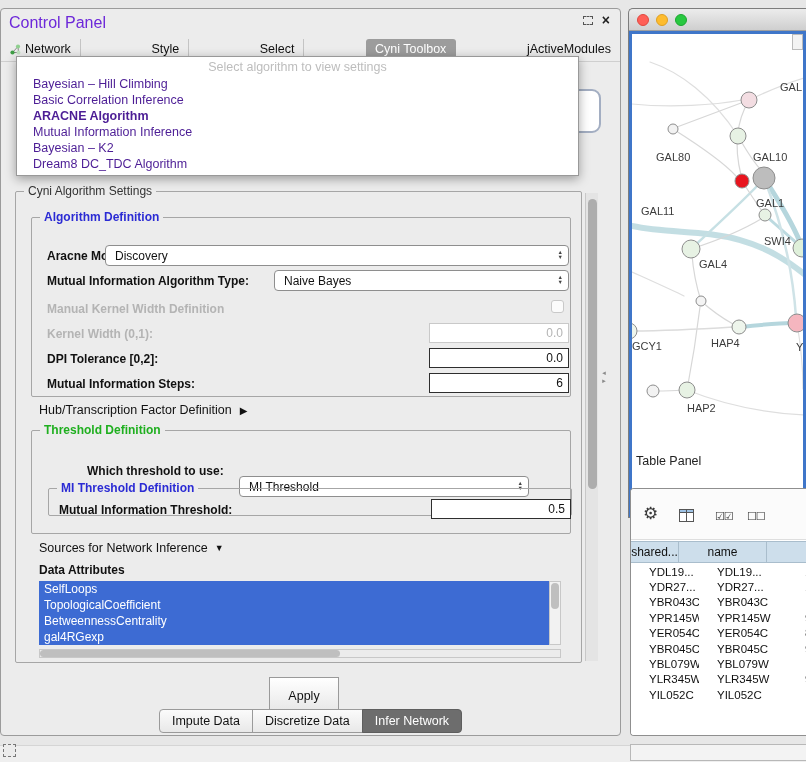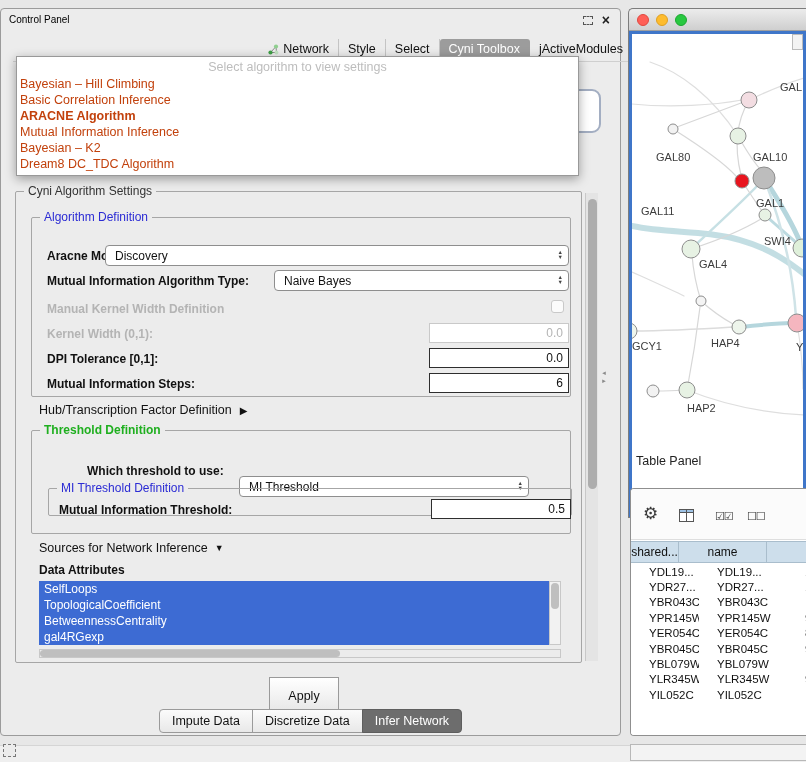--- a/index.html
+++ b/index.html
@@ -2,44 +2,44 @@
 <html><head>
 <meta charset="utf-8">
 <style>
   *{box-sizing:border-box;margin:0;padding:0}
   html,body{width:806px;height:762px}
   body{position:relative;background:#e7e7e7;font-family:"Liberation Sans",sans-serif;font-size:12px;color:#111;overflow:hidden}
 
   
   .control-panel{position:absolute;left:0;top:8px;width:621px;height:728px;background:#ececec;border:1px solid #9b9b9b;border-radius:4px}
   .cp-titlebar{position:absolute;left:0;top:0;width:100%;height:24px}
-  .cp-title{position:absolute;left:8px;top:5px;font-size:10px;color:#000000}
+  .cp-title{position:absolute;left:8px;top:5px;font-size:16px;color:#6d28d9}
   .cp-controls{position:absolute;right:10px;top:5px;display:flex;gap:9px;align-items:center}
   .float-icon{width:10px;height:9px;border:1px dashed #555;display:inline-block}
   .close-icon{font-size:14px;font-weight:bold;color:#222;line-height:12px;cursor:default}
 
-  .cp-tabs{position:absolute;left:12px;top:28px;width:100%;height:25px;display:flex;justify-content:flex-end;align-items:center;border-bottom:1px solid #cfcfcf}
+  .cp-tabs{position:absolute;left:0;top:28px;width:100%;height:25px;display:flex;justify-content:space-between;align-items:center;border-bottom:1px solid #cfcfcf}
   .cp-tab{padding:3px 9px;font-size:12.5px;color:#111;display:flex;align-items:center;gap:4px;border-right:1px solid #c4c4c4;white-space:nowrap}
   .cp-tab:last-child{border-right:none}
   .cp-tab.selected{background:#9c9c9c;color:#fff;border-radius:3px;border-right-color:transparent}
   .tab-icon{display:inline-flex}
 
   
   .combo-fragment{position:absolute;left:566px;top:80px;width:34px;height:44px;background:#fff;border:2px solid #a3aec2;border-radius:9px;z-index:5}
 
   
   .algo-dropdown{position:absolute;left:15px;top:47px;width:563px;background:#fff;border:1px solid #999;box-shadow:0 3px 10px rgba(0,0,0,.35);z-index:20;padding-bottom:3px}
   .algo-placeholder{color:#bdbdbd;text-align:center;font-size:12.5px;padding:3px 0 2px}
-  .algo-item{font-size:12.5px;line-height:16px;padding:0 3px;color:#c2410c}
+  .algo-item{font-size:12.5px;line-height:16px;padding:0 16px;color:#4c1d95}
   .algo-item.selected{font-weight:bold}
 
   
   .fieldset{position:absolute;border:1px solid #a6a6a6;border-radius:2px}
   .legend{position:absolute;top:-8px;left:8px;background:#ececec;padding:0 4px;font-size:12px;color:#333;white-space:nowrap}
-  .legend.blue{color:#2b2bd4;font-weight:normal}
+  .legend.blue{color:#2b2bd4;font-weight:bold}
   .legend.green{color:#1faf1f;font-weight:bold}
 
   .settings-group{left:14px;top:182px;width:567px;height:472px}
   .algo-def{left:15px;top:25px;width:540px;height:180px}
   .threshold-def{left:15px;top:238px;width:540px;height:104px}
   .mi-def{left:16px;top:57px;width:524px;height:28px}
 
   .flabel{position:absolute;font-weight:bold;font-size:12px;white-space:nowrap}
   .flabel.disabled{color:#b4b4b4}
   .combo{position:absolute;height:21px;background:#fff;border:1px solid #8e8e8e;border-radius:4px;display:flex;align-items:center;padding:0 20px 0 9px;font-size:12px}
@@ -194,21 +194,21 @@
             <span>▼</span>
           </span>
       </div>
 
       <span class="flabel disabled lbl-manual">Manual Kernel Width Definition</span>
       <span class="checkbox chk-manual"></span>
 
       <span class="flabel disabled lbl-kernel">Kernel Width (0,1):</span>
       <div class="tinput disabled inp-kernel">0.0</div>
 
-      <span class="flabel lbl-dpi">DPI Tolerance [0,1]:</span>
+      <span class="flabel lbl-dpi">DPI Tolerance [0,2]:</span>
       <div class="tinput inp-dpi">0.0</div>
 
       <span class="flabel lbl-steps">Mutual Information Steps:</span>
       <div class="tinput inp-steps">6</div>
     </div>
 
     <div class="hub-row">
       <span>Hub/Transcription Factor Definition</span>
       <span class="hub-arrow">▶</span>
     </div>

